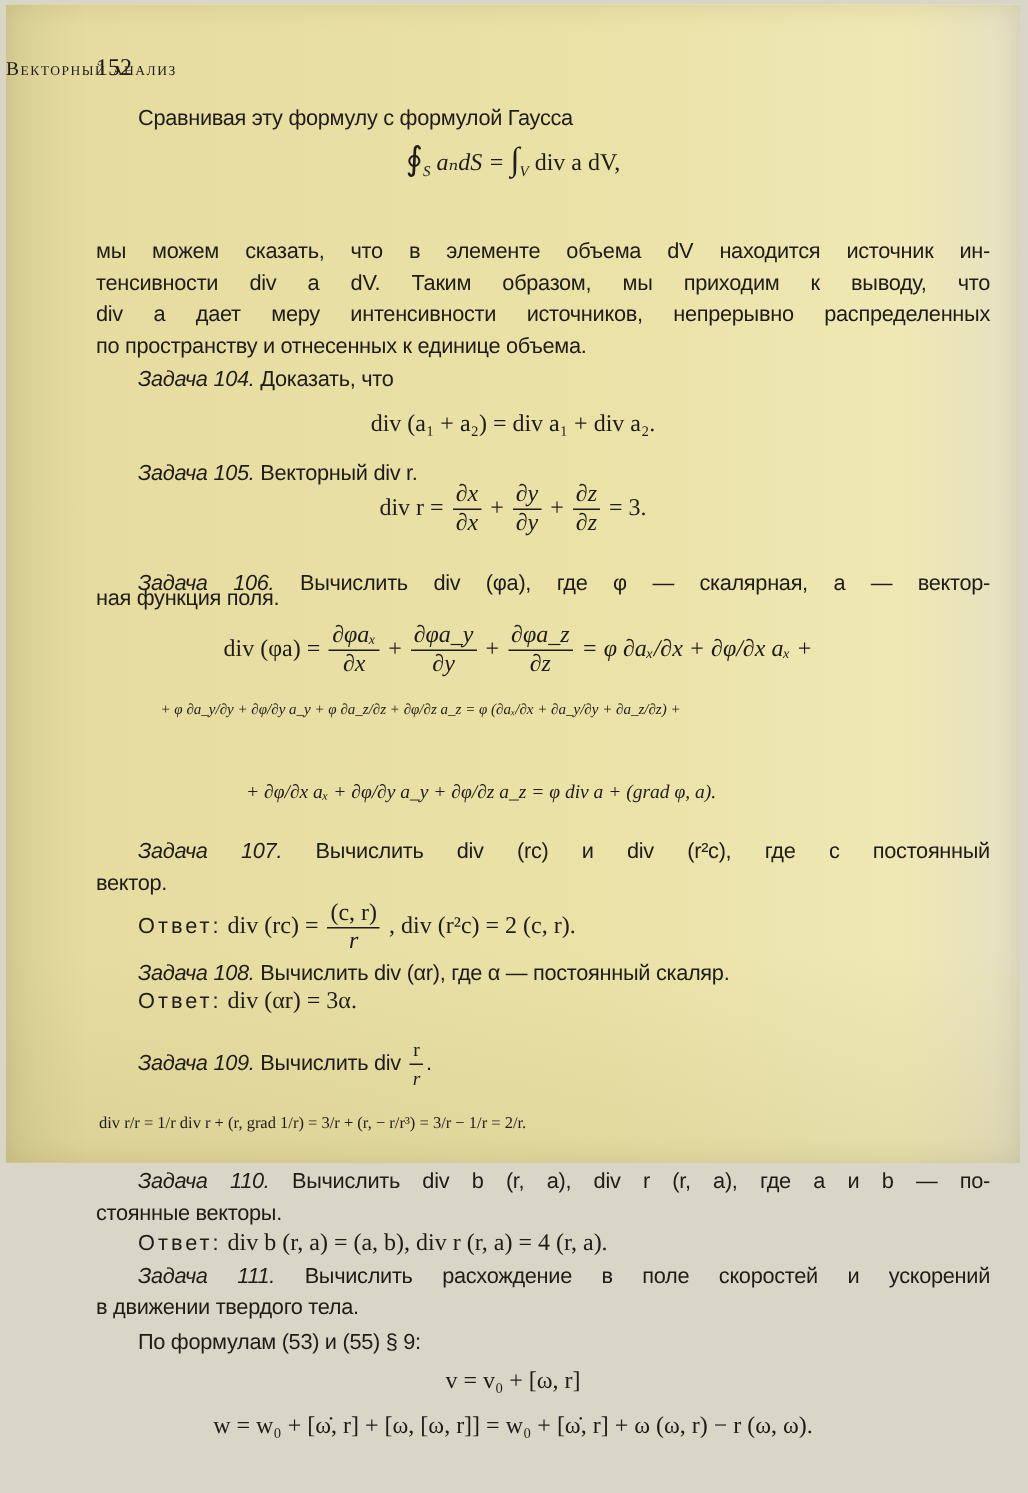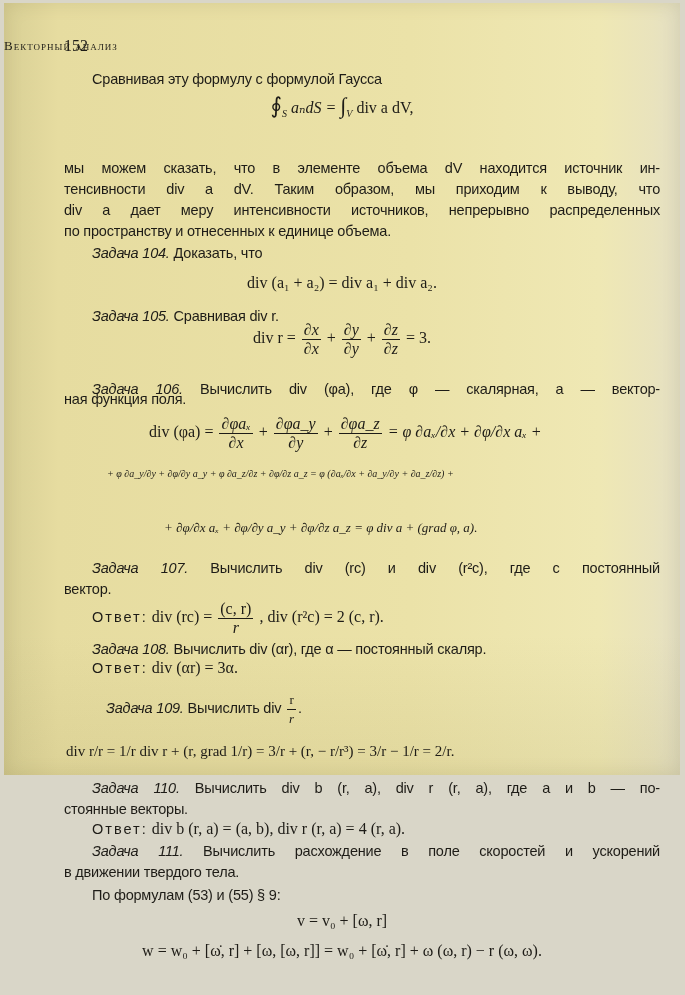--- a/index.html
+++ b/index.html
@@ -44,21 +44,21 @@
   <div class="abs cond run" style="left:60px;top:218px;">по пространству и отнесенных к единице объема.</div>
 
   <div class="abs cond run" style="left:88px;top:240px;">
     <span class="it">Задача 104.</span>
     <span>Доказать, что</span>
   </div>
   <div class="abs mathc math" style="top:271px;">div (a₁ + a₂) = div a₁ + div a₂.</div>
 
   <div class="abs cond run" style="left:88px;top:303px;">
     <span class="it">Задача 105.</span>
-    <span>Сравнивая div r.</span>
+    <span>Векторный div r.</span>
   </div>
   <div class="abs mathc math" style="top:318px;">
     <span>div r =</span>
     <span class="frac it"><span class="num">∂x</span><span>∂x</span></span> +
     <span class="frac it"><span class="num">∂y</span><span>∂y</span></span> +
     <span class="frac it"><span class="num">∂z</span><span>∂z</span></span>
     <span>= 3.</span>
   </div>
 
   <div class="abs cond run justify" style="left:88px;top:376px;width:568px;">
@@ -90,26 +90,26 @@
 
   <div class="abs cond run" style="left:88px;top:636px;text-align:right;">
     <span class="it">Задача 108.</span>
     <span>Вычислить div (αr), где α — постоянный скаляр.</span>
   </div>
   <div class="abs math" style="left:88px;top:656px;">
     <span class="cond spaced">Ответ:</span>
     <span>div (αr) = 3α.</span>
   </div>
 
-  <div class="abs cond run" style="left:88px;top:688px;margin-left:14px;">
+  <div class="abs cond run" style="left:88px;top:688px;">
     <span class="it">Задача 109.</span>
     <span>Вычислить div</span>
     <span class="frac math" style="font-size:13px;"><span class="num">r</span><span class="it">r</span></span>.
   </div>
-  <div class="abs math" style="left:62px;top:740px;font-size:15px;">div r/r = 1/r div r + (r, grad 1/r) = 3/r + (r, − r/r³) = 3/r − 1/r = 2/r.</div>
+  <div class="abs math" style="left:62px;top:740px;font-size:11px;">div r/r = 1/r div r + (r, grad 1/r) = 3/r + (r, − r/r³) = 3/r − 1/r = 2/r.</div>
 
   <div class="abs cond run justify" style="left:88px;top:775px;width:568px;">
     <span class="it">Задача 110.</span>
     <span>Вычислить div b (r, a), div r (r, a), где a и b — по-</span>
   </div>
   <div class="abs cond run" style="left:60px;top:796px;">стоянные векторы.</div>
   <div class="abs math" style="left:88px;top:817px;">
     <span class="cond spaced">Ответ:</span>
     <span>div b (r, a) = (a, b), div r (r, a) = 4 (r, a).</span>
   </div>

